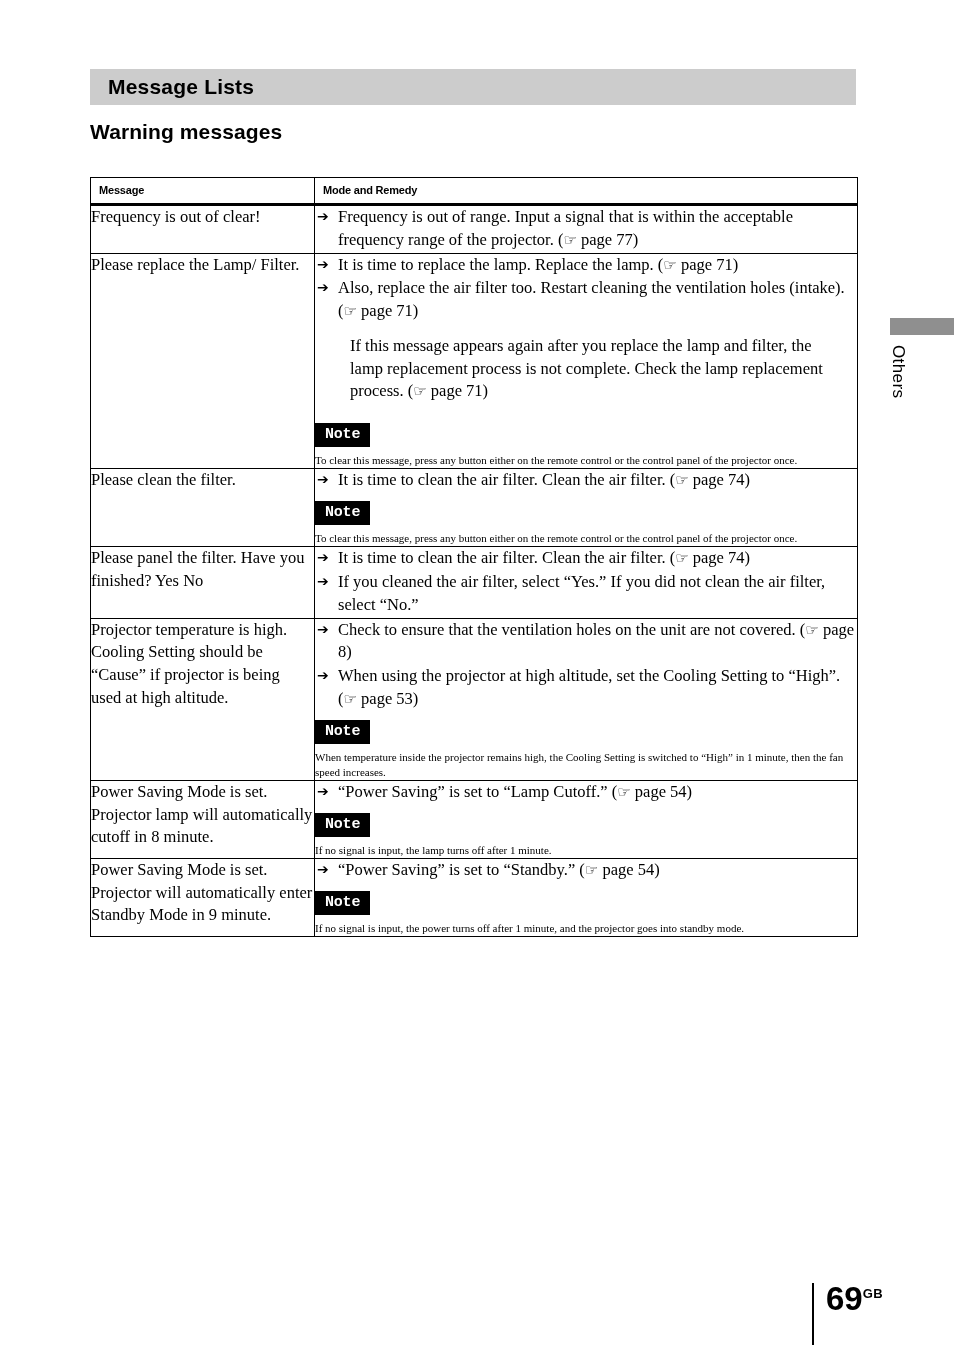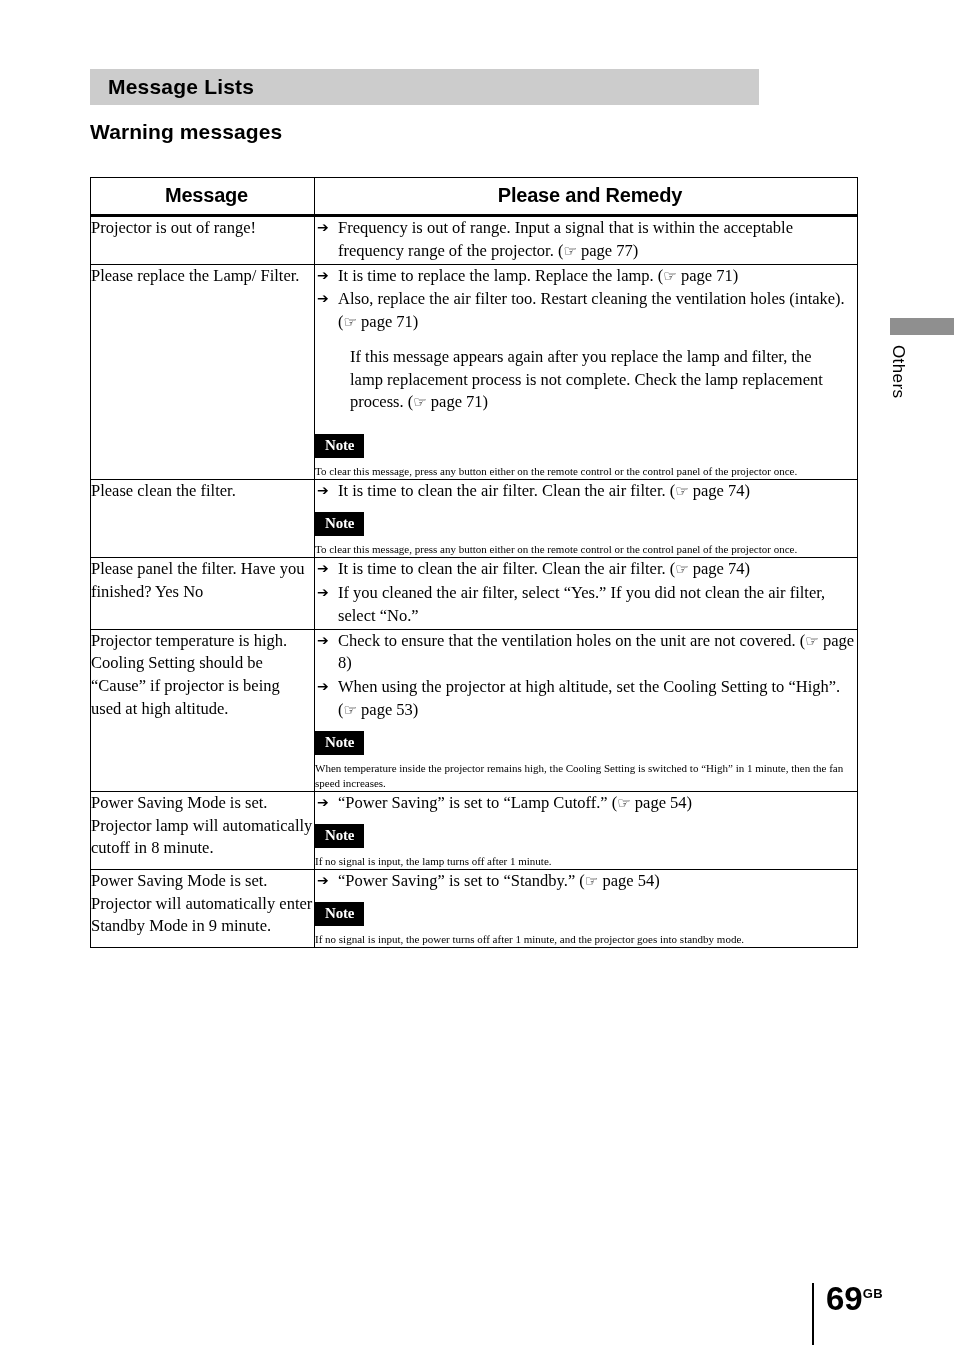--- a/index.html
+++ b/index.html
@@ -14,21 +14,21 @@
     font-family: "Liberation Serif", "DejaVu Serif", serif;
     color: #000000;
     overflow: hidden;
   }
 
   
   .section-band {
     position: absolute;
     left: 90px;
     top: 69px;
-    width: 669px;
+    width: 766px;
     height: 36px;
     background: #cccccc;
     display: flex;
     align-items: center;
   }
   .section-band-title {
     font-family: "Liberation Sans", "DejaVu Sans", sans-serif;
     font-weight: bold;
     font-size: 21px;
     letter-spacing: 0.2px;
@@ -61,22 +61,22 @@
     border: 1px solid #000;
     vertical-align: top;
     padding: 0;
   }
   .col-msg { width: 224px; }
   .col-cause { width: 543px; }
 
   .msg-table thead th {
     font-family: "Liberation Sans", "DejaVu Sans", sans-serif;
     font-weight: bold;
-    font-size: 20px;
-    text-align: center;
+    font-size: 11px;
+    text-align: left;
     padding: 6px 0 7px 8px;
     border-bottom: 3px solid #000;
     letter-spacing: -0.2px;
   }
 
   .cell-msg {
     font-size: 16.5px;
     line-height: 1.38;
     padding: 7px 6px 9px 8px;
   }
@@ -109,21 +109,21 @@
   .hand {
     font-family: "DejaVu Sans", sans-serif;
     font-size: 15px;
   }
 
   
   .note-badge {
     display: inline-block;
     background: #000000;
     color: #ffffff;
-    font-family: Liberation Serif, serif;
+    font-family: Liberation Mono, monospace;
     font-weight: bold;
     font-size: 15px;
     line-height: 1;
     padding: 4px 10px 5px 10px;
     margin: 8px 0 6px 0;
     letter-spacing: -0.2px;
   }
   .note-body {
     font-size: 11px;
     line-height: 1.38;
@@ -189,26 +189,26 @@
 <div class="sub-heading">Warning messages</div>
 
 <table class="msg-table">
   <colgroup>
     <col class="col-msg">
     <col class="col-cause">
   </colgroup>
   <thead>
     <tr>
       <th>Message</th>
-      <th>Please and Remedy</th>
+      <th>Mode and Remedy</th>
     </tr>
   </thead>
   <tbody id="table-body">
       <tr>
-        <td class="cell-msg">Projector is out of range!</td>
+        <td class="cell-msg">Frequency is out of clear!</td>
         <td class="cell-cause">
           <div class="arrow-line"><span class="arrow">➔</span><span>Frequency is out of range. Input a signal that is within the acceptable frequency range of the projector. (<span class="hand">☞</span> page 77)</span></div>
         </td>
       </tr>
       <tr>
         <td class="cell-msg">Please replace the Lamp/ Filter.</td>
         <td class="cell-cause">
           <div class="arrow-line"><span class="arrow">➔</span><span>It is time to replace the lamp. Replace the lamp. (<span class="hand">☞</span> page 71)</span></div>
           <div class="arrow-line"><span class="arrow">➔</span><span>Also, replace the air filter too. Restart cleaning the ventilation holes (intake). (<span class="hand">☞</span> page 71)</span></div>
           <div class="plain-line">If this message appears again after you replace the lamp and filter, the lamp replacement process is not complete. Check the lamp replacement process. (<span class="hand">☞</span> page 71)</div>

